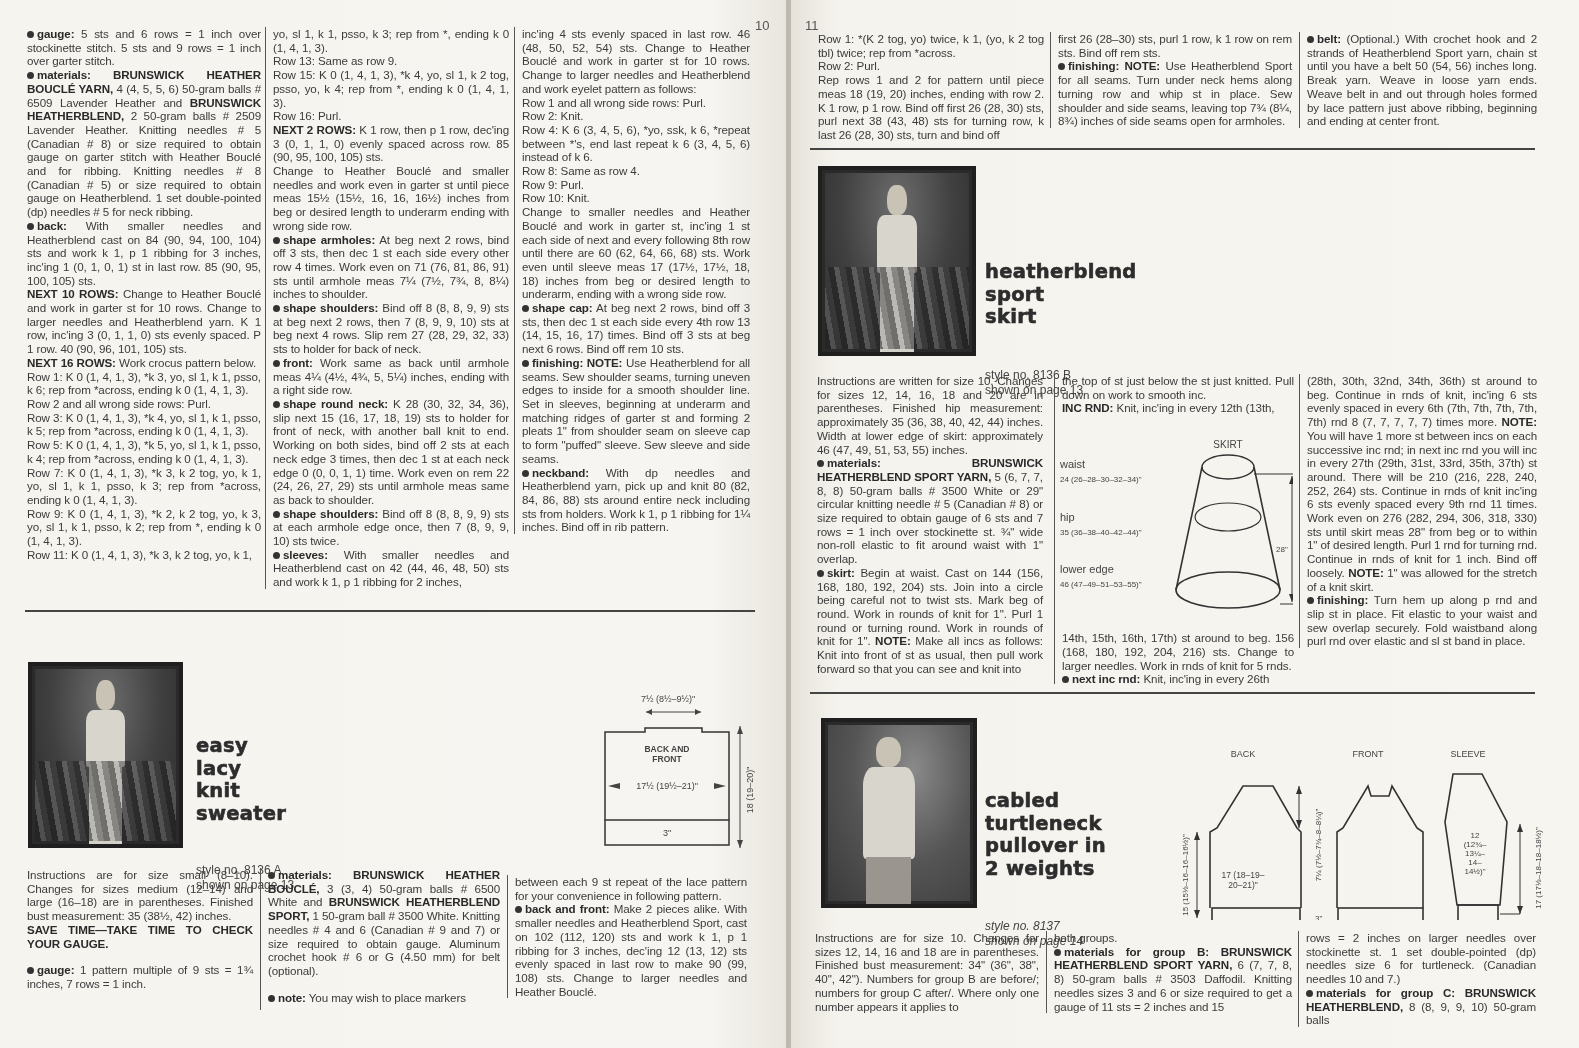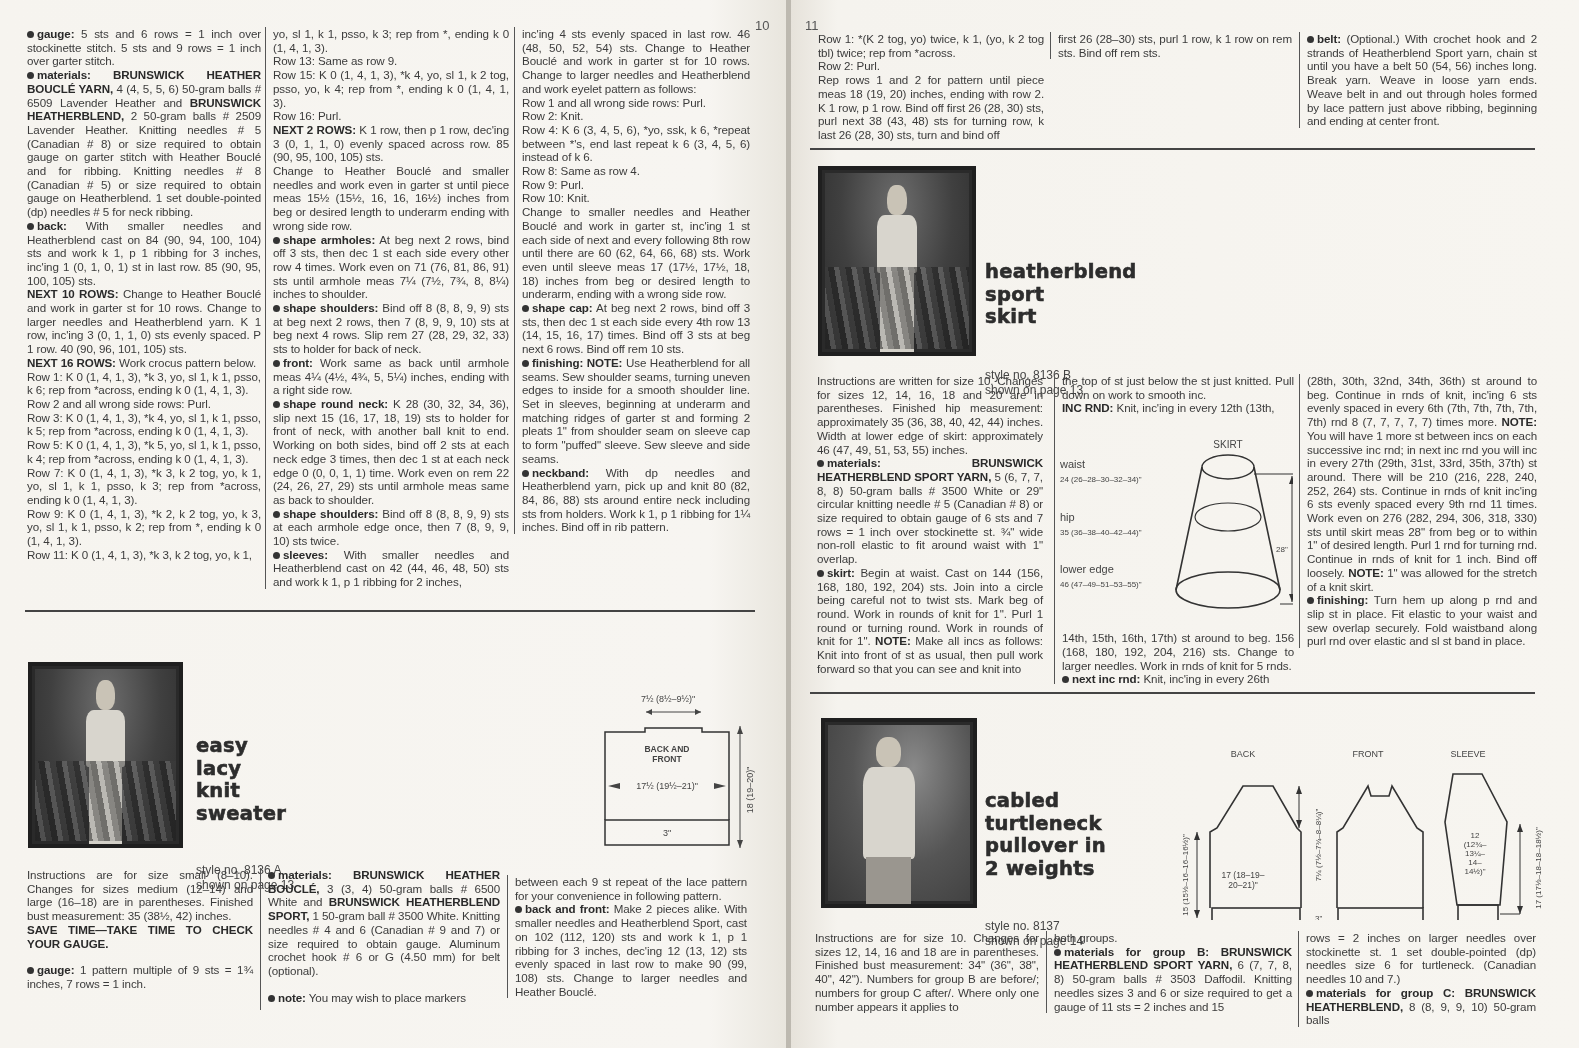--- a/index.html
+++ b/index.html
@@ -133,20 +133,21 @@
   <p><span class="dot"></span><b>back and front:</b><span> Make 2 pieces alike. With smaller needles and Heatherblend Sport, cast on 102 (112, 120) sts and work k 1, p 1 ribbing for 3 inches, dec'ing 12 (13, 12) sts evenly spaced in last row to make 90 (99, 108) sts. Change to larger needles and Heather Bouclé.</span></p>
 </div>
 
 <div class="col" style="left:818px;top:32px;width:226px;">
   <p>Row 1: *(K 2 tog, yo) twice, k 1, (yo, k 2 tog tbl) twice; rep from *across.</p>
   <p>Row 2: Purl.</p>
   <p>Rep rows 1 and 2 for pattern until piece meas 18 (19, 20) inches, ending with row 2. K 1 row, p 1 row. Bind off first 26 (28, 30) sts, purl next 38 (43, 48) sts for turning row, k last 26 (28, 30) sts, turn and bind off</p>
 </div>
 <div class="col rule" style="left:1050px;top:32px;width:242px;">
   <p>first 26 (28–30) sts, purl 1 row, k 1 row on rem sts. Bind off rem sts.</p>
+  <p><span class="dot"></span><b>finishing:</b><b> NOTE:</b><span> Use Heatherblend Sport for all seams. Turn under neck hems along turning row and whip st in place. Sew shoulder and side seams, leaving top 7¾ (8¼, 8¾) inches of side seams open for armholes.</span></p>
 </div>
 <div class="col rule" style="left:1299px;top:32px;width:238px;">
   <p><span class="dot"></span><b>belt:</b><span> (Optional.) With crochet hook and 2 strands of Heatherblend Sport yarn, chain st until you have a belt 50 (54, 56) inches long. Break yarn. Weave in loose yarn ends. Weave belt in and out through holes formed by lace pattern just above ribbing, beginning and ending at center front.</span></p>
 </div>
 <div class="hrule" style="left:810px;top:148px;width:725px;"></div>
 
 <div class="photo" style="left:818px;top:166px;width:158px;height:190px;">
   <div class="bg"></div>
   <div class="figure">
       <div class="head"></div>
@@ -211,21 +212,21 @@
       <div class="torso" style="height:55%;"></div>
       <div class="legs" style="top:72%;height:28%;background:#9a968f;"></div>
     </div>
 </div>
 <div class="title" style="left:985px;top:790px;">
   <div>cabled</div>
   <div>turtleneck</div>
   <div>pullover in</div>
   <div>2 weights</div>
 </div>
-<div class="style" style="left:985px;top:883px;">
+<div class="style" style="left:985px;top:883px;font-style:italic;">
   <div>style no. 8137</div>
   <div>shown on page 14</div>
 </div>
 
 <svg style="position:absolute;left:1155px;top:740px;" width="395" height="180">
   <text x="88" y="17" font-size="9" text-anchor="middle">BACK</text>
   <text x="213" y="17" font-size="9" text-anchor="middle">FRONT</text>
   <text x="313" y="17" font-size="9" text-anchor="middle">SLEEVE</text>
 
   <path d="M55 168 V92 L62 88 L88 46 H118 L142 88 L146 92 V168" fill="none" stroke="#333" stroke-width="1.6"></path>

